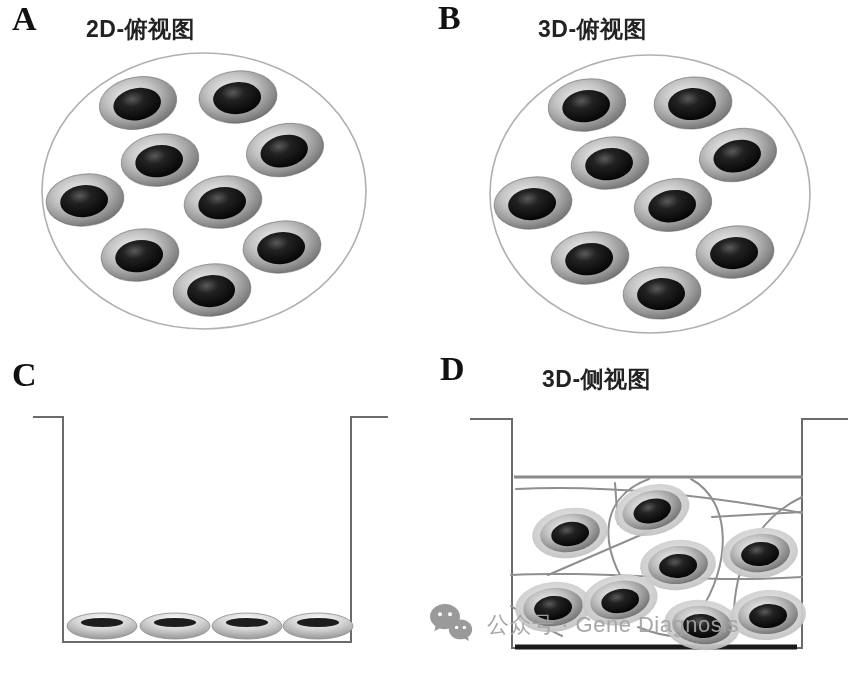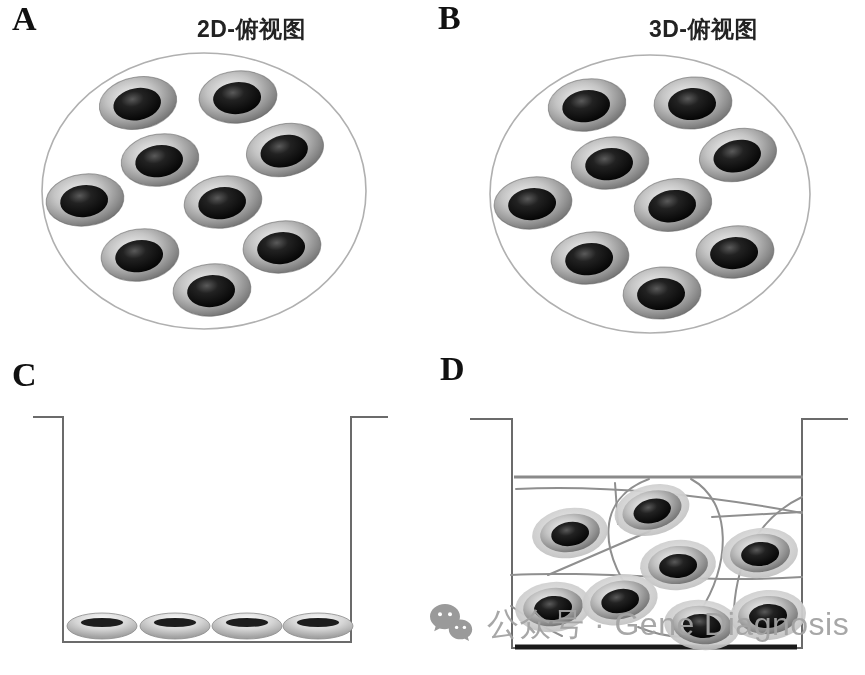--- a/index.html
+++ b/index.html
@@ -6,29 +6,29 @@
   .figure{
     position:relative;width:865px;height:675px;background:#ffffff;overflow:hidden;
     font-family:"Liberation Sans",sans-serif;
   }
   .art{position:absolute;left:0;top:0;}
   .panel-label{
     position:absolute;font-family:"Liberation Serif",serif;font-weight:700;
     font-size:34px;color:#111;line-height:1;
   }
   .panel-title{
-    position:absolute;width:220px;text-align:right;font-size:23px;font-weight:600;
+    position:absolute;width:220px;text-align:left;font-size:23px;font-weight:600;
     color:#222;letter-spacing:.5px;line-height:1.2;
   }
   .watermark{
     position:absolute;left:428px;top:602px;display:flex;align-items:center;gap:13px;
     pointer-events:none;
   }
   .watermark .wm-text{
-    font-size:32px;color:rgba(162,162,162,.95);white-space:nowrap;letter-spacing:.5px;
+    font-size:22px;color:rgba(162,162,162,.95);white-space:nowrap;letter-spacing:.5px;
   }
   .wechat{width:46px;height:46px;flex:0 0 auto;}
 </style>
 </head>
 <body>
 
 <div class="figure">
 
   <svg id="art" class="art" width="865" height="675" viewBox="0 0 865 675">
       <defs>
@@ -220,20 +220,21 @@
 
   <div class="panel-label" style="left:12px;top:2px">A</div>
   <div class="panel-title" style="left:86px;top:16px">2D-俯视图</div>
 
   <div class="panel-label" style="left:438px;top:1px">B</div>
   <div class="panel-title" style="left:538px;top:16px">3D-俯视图</div>
 
   <div class="panel-label" style="left:12px;top:358px">C</div>
 
   <div class="panel-label" style="left:440px;top:352px">D</div>
+  <div class="panel-title" style="left:542px;top:366px">3D-侧视图</div>
 
   <div class="watermark">
     <svg class="wechat" viewBox="0 0 46 46">
       <g fill="#9a9a9a">
         <path d="M17,2 C8.7,2 2,7.6 2,14.6 C2,18.6 4.2,22.1 7.6,24.4 L6.2,29.2 L11.6,26.4 C13.3,26.9 15.1,27.2 17,27.2 C25.3,27.2 32,21.5 32,14.6 C32,7.6 25.3,2 17,2 Z"></path>
         <path d="M32.5,17.5 C26,17.5 20.8,21.9 20.8,27.4 C20.8,32.9 26,37.3 32.5,37.3 C33.9,37.3 35.3,37.1 36.6,36.7 L41,39 L39.8,35.1 C42.5,33.3 44.2,30.5 44.2,27.4 C44.2,21.9 39,17.5 32.5,17.5 Z"></path>
       </g>
       <circle cx="12" cy="12.2" r="2" fill="#ffffff"></circle>
       <circle cx="22" cy="12.2" r="2" fill="#ffffff"></circle>
       <circle cx="28.6" cy="25.4" r="1.7" fill="#ffffff"></circle>

